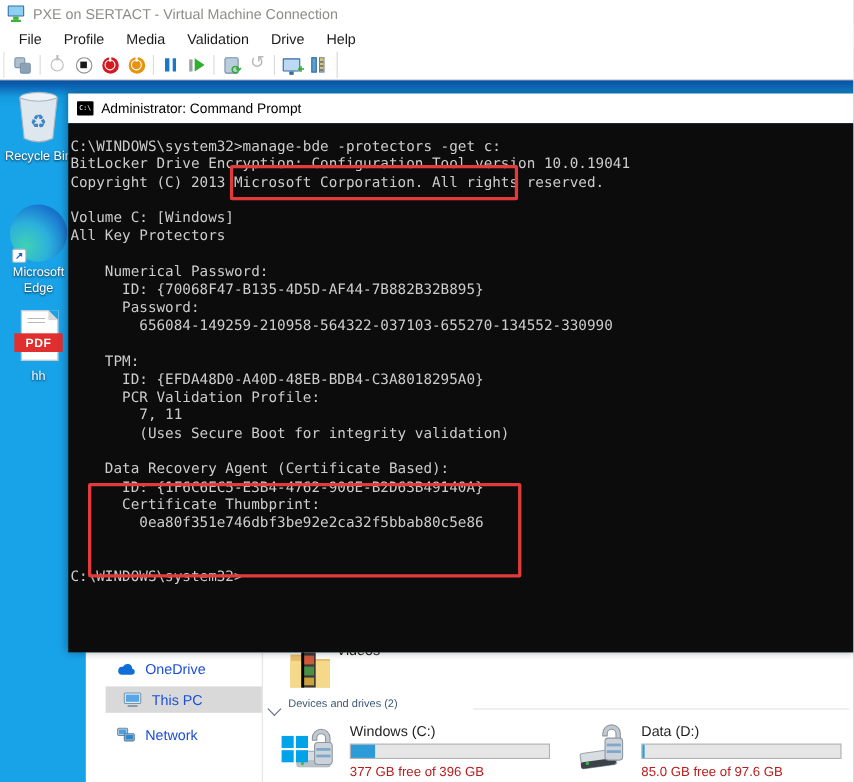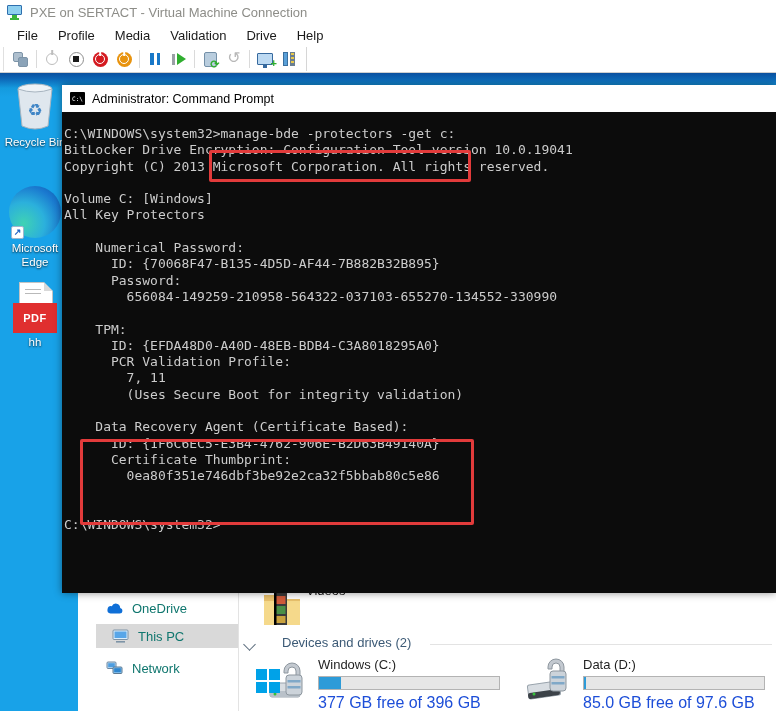--- a/index.html
+++ b/index.html
@@ -63,51 +63,51 @@
   .edge-circle{position:relative;width:52px;height:52px;margin:0 auto;border-radius:50%;
     background:radial-gradient(circle at 28% 72%,#3fd2b4 0%,#2bb0dc 40%,#1a78cf 72%,#0c59a4 100%);}
   .shortcut{position:absolute;left:2px;bottom:-1px;width:13px;height:13px;background:#fff;border:1px solid #9db6cf;
     box-sizing:border-box;border-radius:2px;font-size:9px;line-height:11px;color:#1e62c4;font-weight:bold;}
   .pdficon{position:relative;width:70px;height:50px;}
   .pdfpage{position:absolute;left:19px;top:0;width:34px;height:46px;background:#fff;border:1px solid #c4c4c4;box-sizing:border-box;}
   .pdfpage::before{content:'';position:absolute;right:-1px;top:-1px;border-style:solid;border-width:0 9px 9px 0;
     border-color:#18a2e8 #18a2e8 #d9d9d9 #d9d9d9;}
   .pdfpage .lines{position:absolute;left:5px;top:6px;width:16px;height:8px;
     background:repeating-linear-gradient(180deg,#b9b9b9 0 1px,transparent 1px 4px);}
-  .pdfband{position:absolute;left:13px;top:21px;width:44px;height:30px;background:#e02f2f;color:#fff;
+  .pdfband{position:absolute;left:13px;top:21px;width:44px;height:17px;background:#e02f2f;color:#fff;
     font-weight:bold;font-size:11px;display:flex;align-items:center;justify-content:center;letter-spacing:.5px;}
 
   
   .cmd{position:absolute;left:62px;top:85px;width:714px;height:508px;z-index:3;box-shadow:0 0 8px rgba(0,0,0,.45);}
   .cmd-titlebar{height:27px;background:#fff;display:flex;align-items:center;gap:7px;padding-left:8px;box-sizing:border-box;}
   .cmd-ico{width:15px;height:13px;background:#000;color:#fff;font-family:"DejaVu Sans Mono",monospace;
     font-size:6px;line-height:13px;text-align:center;border-radius:1px;}
   .cmd-title{font-size:12.5px;color:#000;}
   .cmd-body{position:relative;height:481px;background:#0c0c0c;overflow:hidden;}
   .cmd-body pre{margin:0;padding:14px 0 0 2px;font-family:"DejaVu Sans Mono",monospace;
     font-size:13px;line-height:16.3px;color:#cccccc;}
   .redbox{position:absolute;border:3px solid #e23b3b;border-radius:2px;}
   .redbox.b1{left:147px;top:38px;width:256px;height:26px;}
   .redbox.b2{left:18px;top:327px;width:388px;height:80px;}
 
   
   .explorer{position:absolute;left:78px;top:593px;width:698px;height:118px;background:#fff;z-index:2;overflow:hidden;}
   .side-item{position:absolute;left:18px;width:142px;height:24px;display:flex;align-items:center;gap:9px;
-    padding-left:10px;box-sizing:border-box;font-size:13px;color:#0f766e;}
+    padding-left:10px;box-sizing:border-box;font-size:13px;color:#1d4ed8;}
   .side-item.sel{background:#d9d9d9;padding-left:16px;}
   .side-divider{position:absolute;left:160px;top:0;bottom:0;width:1px;background:#e3e3e3;}
   .grp-chevron{position:absolute;left:167px;top:47px;width:8px;height:8px;border-left:1.5px solid #5a6b7c;
     border-bottom:1.5px solid #5a6b7c;transform:rotate(-45deg);}
-  .grp-label{position:absolute;left:184px;top:42px;font-size:13px;color:#3c5a76;margin-left:20px;}
+  .grp-label{position:absolute;left:184px;top:42px;font-size:10px;color:#3c5a76;}
   .grp-line{position:absolute;left:352px;right:4px;top:51px;height:1px;background:#e3e3e3;}
   .vid-label{position:absolute;left:228px;top:-10px;font-size:13px;color:#1a1a1a;}
   .drive-label{position:absolute;font-size:13px;color:#1f1f1f;}
   .drive-bar{position:absolute;width:182px;height:14px;background:#e6e6e6;border:1px solid #b3b3b3;box-sizing:border-box;}
   .drive-fill{height:100%;background:#2d9bd8;}
-  .drive-free{position:absolute;font-size:16px;color:#1d4ed8;}
+  .drive-free{position:absolute;font-size:12px;color:#b91c1c;}
 </style>
 </head>
 <body>
 
 <div class="stage">
 
   <div class="vm-titlebar">
     <span class="vm-app-icon">
       <i class="scr"></i>
         <i class="stand"></i>

